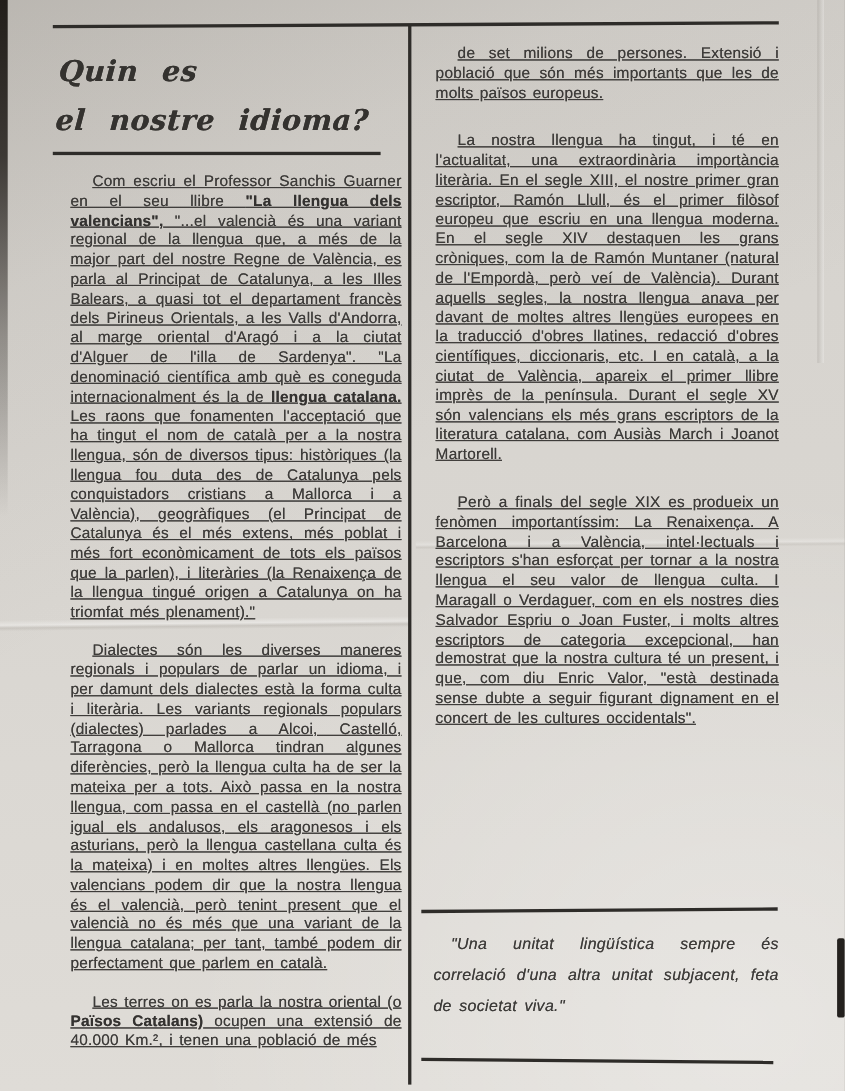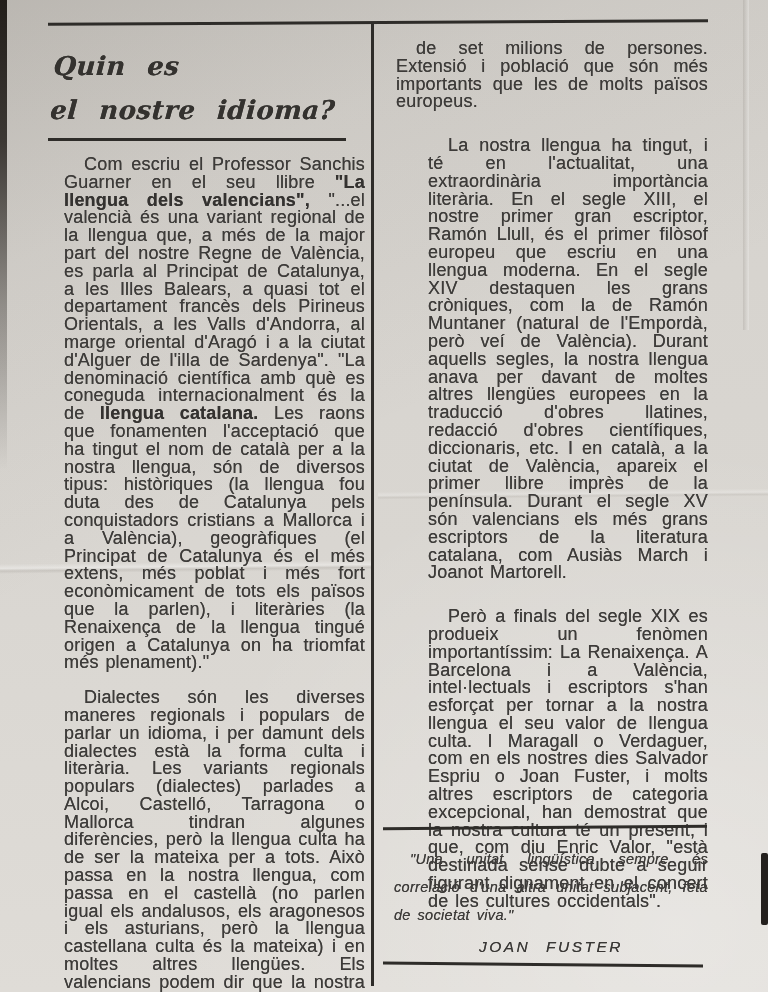--- a/index.html
+++ b/index.html
@@ -31,27 +31,27 @@
   .title-rule{left:48px;top:138px;width:298px;height:2.5px;}
   .col-divider{left:371px;top:23px;width:2.5px;height:963px;}
   .quote-rule-top{left:383px;top:826px;width:324px;height:2.5px;transform:rotate(-0.4deg);}
   .quote-rule-bottom{left:383px;top:963px;width:320px;height:2.5px;transform:rotate(0.5deg);}
   
   .title{position:absolute;left:52px;top:44px;
     font-family:"DejaVu Serif", serif;font-style:italic;font-weight:700;
     font-size:26px;line-height:44px;color:#34322f;letter-spacing:.5px;word-spacing:12px;
     transform:skewX(-4deg);text-shadow:0 0 .6px rgba(52,50,47,.9);}
   
-  .col{position:absolute;text-align:justify;font-size:18px;line-height:17.8px;
-    word-spacing:1.6px;letter-spacing:.2px;text-shadow:0 0 .5px rgba(64,62,60,.85);}
+  .col{position:absolute;text-align:justify;font-size:14px;line-height:17.8px;
+    word-spacing:1.6px;letter-spacing:.2px;text-shadow:0 0 .5px rgba(64,62,60,.85);text-decoration:underline;}
   .col p{margin:0;text-indent:20px;}
   .col.left{left:64px;top:156px;width:301px;}
   .col.left p + p{margin-top:17px;}
   .col.right{left:396px;top:40px;width:312px;}
-  .col.right p + p{margin-top:26px;margin-left:32px;}
+  .col.right p + p{margin-top:26px;}
   .col.right p:nth-child(4){margin-top:36px;}
   .b{font-weight:700;color:#343230;}
   
   .quote{position:absolute;left:394px;top:845px;width:314px;font-style:italic;}
   .quote-text{margin:0;font-size:14.5px;line-height:28px;text-align:justify;
     text-indent:16px;word-spacing:2.5px;letter-spacing:.3px;text-shadow:0 0 .5px rgba(64,62,60,.85);}
   .quote-attr{margin-top:9px;text-align:center;font-size:15.5px;letter-spacing:2.5px;
     word-spacing:9px;font-style:italic;color:#3a3836;text-shadow:0 0 .5px rgba(64,62,60,.85);}
 </style>
 </head>
@@ -82,17 +82,16 @@
 
   <section class="col right">
       <p><span>de set milions de persones. Extensió i població que són més importants que les de molts països europeus.</span></p>
       <p><span>La nostra llengua ha tingut, i té en l'actualitat, una extraordinària importància literària. En el segle XIII, el nostre primer gran escriptor, Ramón Llull, és el primer filòsof europeu que escriu en una llengua moderna. En el segle XIV destaquen les grans cròniques, com la de Ramón Muntaner (natural de l'Empordà, però veí de València). Durant aquells segles, la nostra llengua anava per davant de moltes altres llengües europees en la traducció d'obres llatines, redacció d'obres científiques, diccionaris, etc. I en català, a la ciutat de València, apareix el primer llibre imprès de la península. Durant el segle XV són valencians els més grans escriptors de la literatura catalana, com Ausiàs March i Joanot Martorell.</span></p>
       <p><span>Però a finals del segle XIX es produeix un fenòmen importantíssim: La Renaixença. A Barcelona i a València, intel·lectuals i escriptors s'han esforçat per tornar a la nostra llengua el seu valor de llengua culta. I Maragall o Verdaguer, com en els nostres dies Salvador Espriu o Joan Fuster, i molts altres escriptors de categoria excepcional, han demostrat que la nostra cultura té un present, i que, com diu Enric Valor, "està destinada sense dubte a seguir figurant dignament en el concert de les cultures occidentals".</span></p>
     </section>
 
   <div class="rule quote-rule-top"></div>
   <div class="quote">
     <p class="quote-text">"Una unitat lingüística sempre és correlació d'una altra unitat subjacent, feta de societat viva."</p>
-    <div class="quote-attr">JOAN FUSTER</div>
   </div>
   <div class="rule quote-rule-bottom"></div>
 
 </div>
 
 </body></html>

